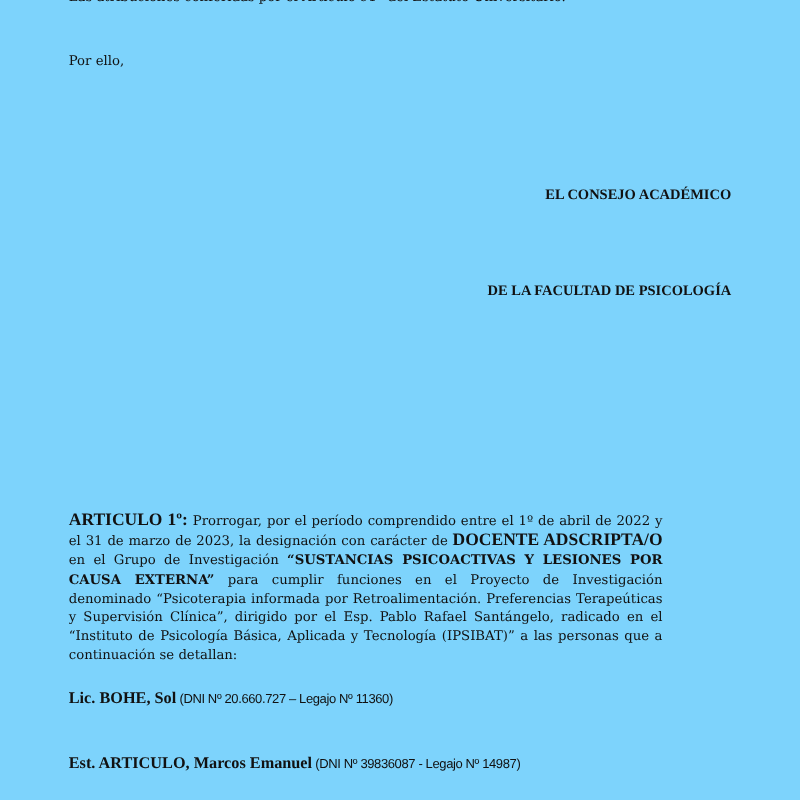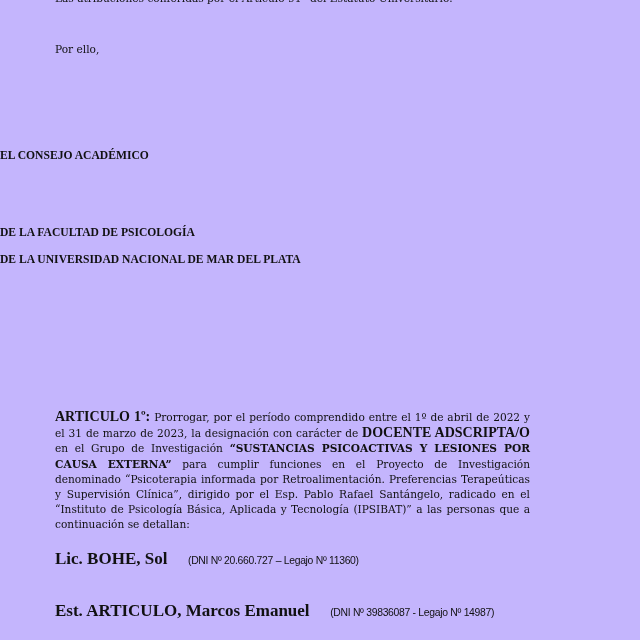--- a/index.html
+++ b/index.html
@@ -13,36 +13,36 @@
       overflow: hidden;
       position: relative;
       color: #111111;
     }
     .page {
       position: absolute;
       left: 0;
       top: 0;
       width: 640px;
       height: 640px;
-      background: #c4b5fd;
+      background: #7dd3fc;
     }
     .line {
       position: absolute;
       white-space: nowrap;
     }
     .serif-body {
       font-family: "DejaVu Serif", serif;
       font-size: 10.6px;
       line-height: 15.4px;
     }
     .heading {
       position: absolute;
       left: 0;
       width: 585px;
-      text-align: left;
+      text-align: right;
       font-family: "Liberation Serif", serif;
       font-weight: bold;
       font-size: 11.6px;
       white-space: nowrap;
     }
     .ordena {
       letter-spacing: 9.2px;
     }
     .para {
       position: absolute;
@@ -63,44 +63,42 @@
       font-weight: bold;
     }
     .person {
       position: absolute;
       left: 55px;
       white-space: nowrap;
     }
     .person .pname {
       font-family: "Liberation Serif", serif;
       font-weight: bold;
-      font-size: 17px;
+      font-size: 13px;
       margin-top: 40px;
     }
     .person .pid {
       font-family: "Liberation Sans", sans-serif;
       font-size: 10.4px;
       letter-spacing: -0.3px;
-      padding-left: 18px;
     }
   </style>
 </head>
 <body>
 
 <div class="page">
 
   <div class="line serif-body" style="left:55px; top:-9px;">Las atribuciones conferidas por el Artículo 91° del Estatuto Universitario.</div>
 
   <div class="line serif-body" style="left:55px; top:42px;">Por ello,</div>
 
   <div class="heading" style="top:149px;">EL CONSEJO ACADÉMICO</div>
 
   <div class="heading" style="top:201px;margin-top:25px;">DE LA FACULTAD DE PSICOLOGÍA</div>
 
-  <div class="heading" style="top:253px;">DE LA UNIVERSIDAD NACIONAL DE MAR DEL PLATA</div>
 
 
   <div class="para" style="top:409px;">
     <span class="bold-times">ARTICULO 1º:</span><span> Prorrogar, por el período comprendido entre el 1º de abril de 2022 y el 31 de marzo de 2023, la designación con carácter de </span><span class="bold-times">DOCENTE ADSCRIPTA/O</span><span> en el Grupo de Investigación </span><span class="bold-dejavu">“SUSTANCIAS PSICOACTIVAS Y LESIONES POR CAUSA EXTERNA”</span><span> para cumplir funciones en el Proyecto de Investigación denominado “Psicoterapia informada por Retroalimentación. Preferencias Terapeúticas y Supervisión Clínica”, dirigido por el Esp. Pablo Rafael Santángelo, radicado en el “Instituto de Psicología Básica, Aplicada y Tecnología (IPSIBAT)”   a las personas que a continuación se detallan:</span>
   </div>
 
   <div class="person" style="top:549px;">
     <span class="pname">Lic. BOHE, Sol</span><span class="pid"> (DNI Nº 20.660.727 – Legajo Nº 11360)</span>
   </div>
 

